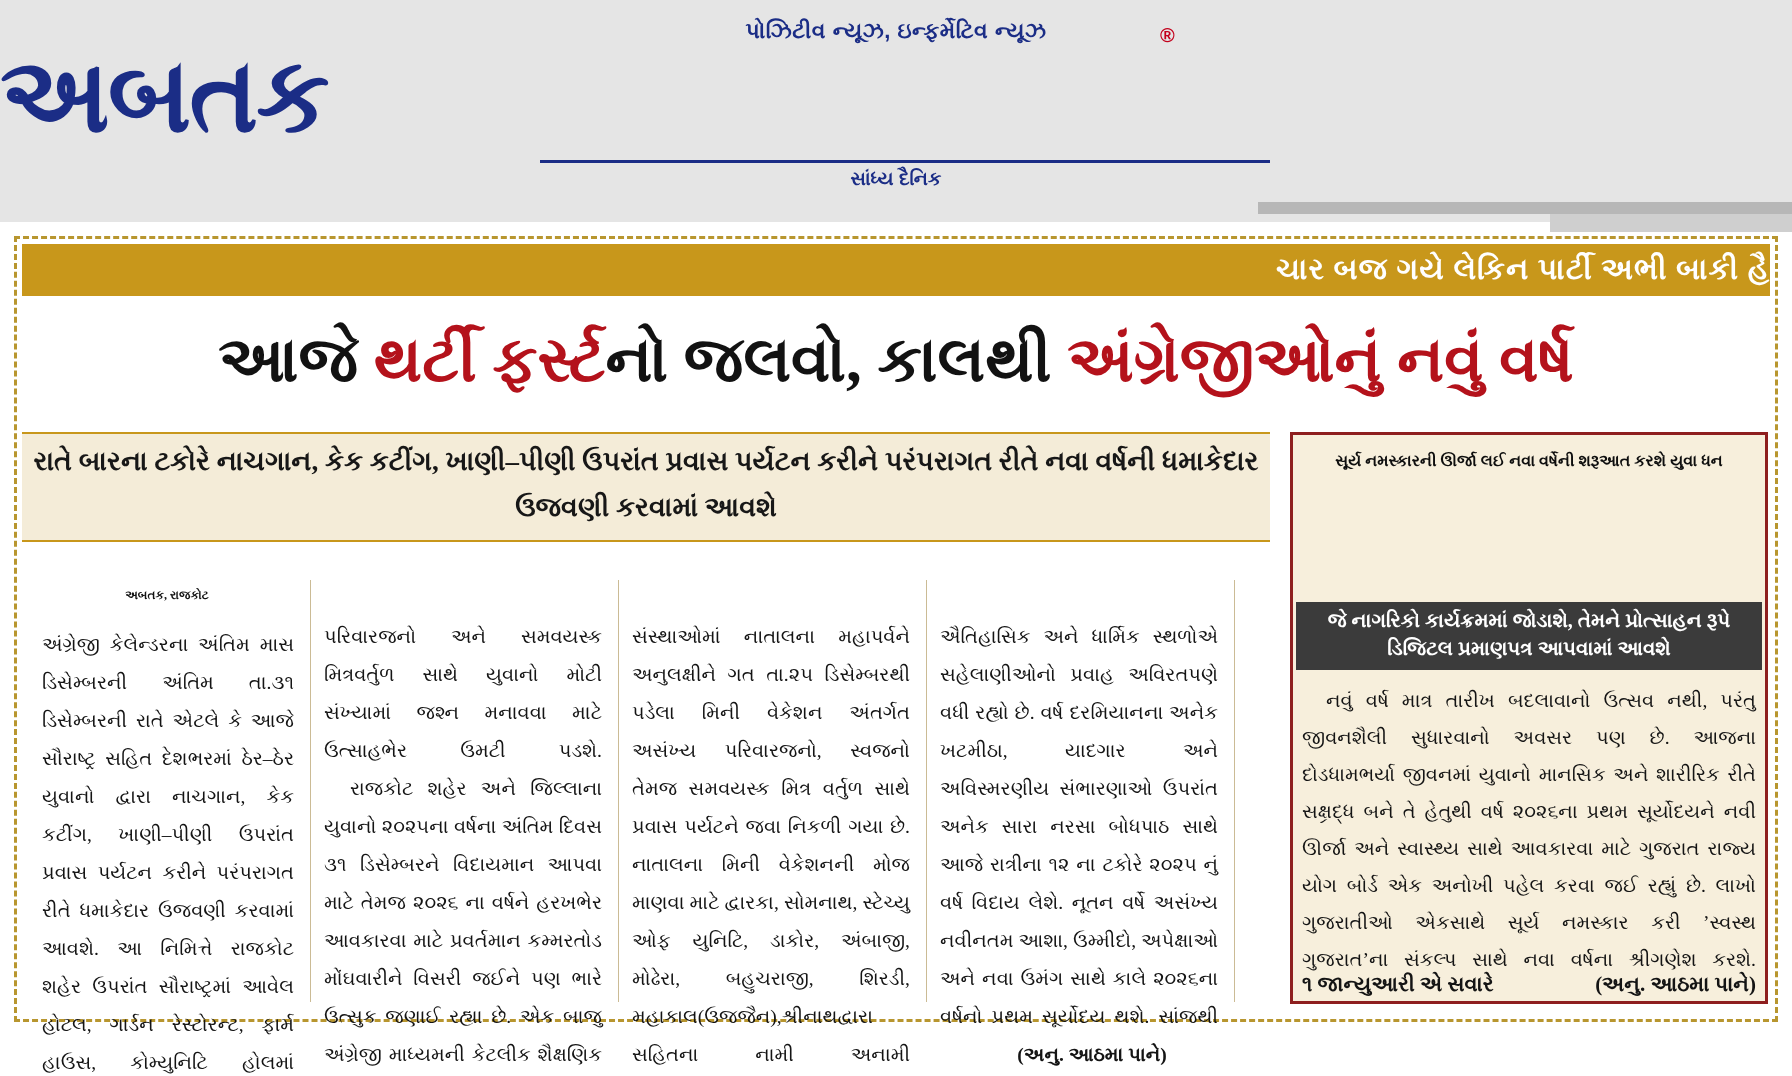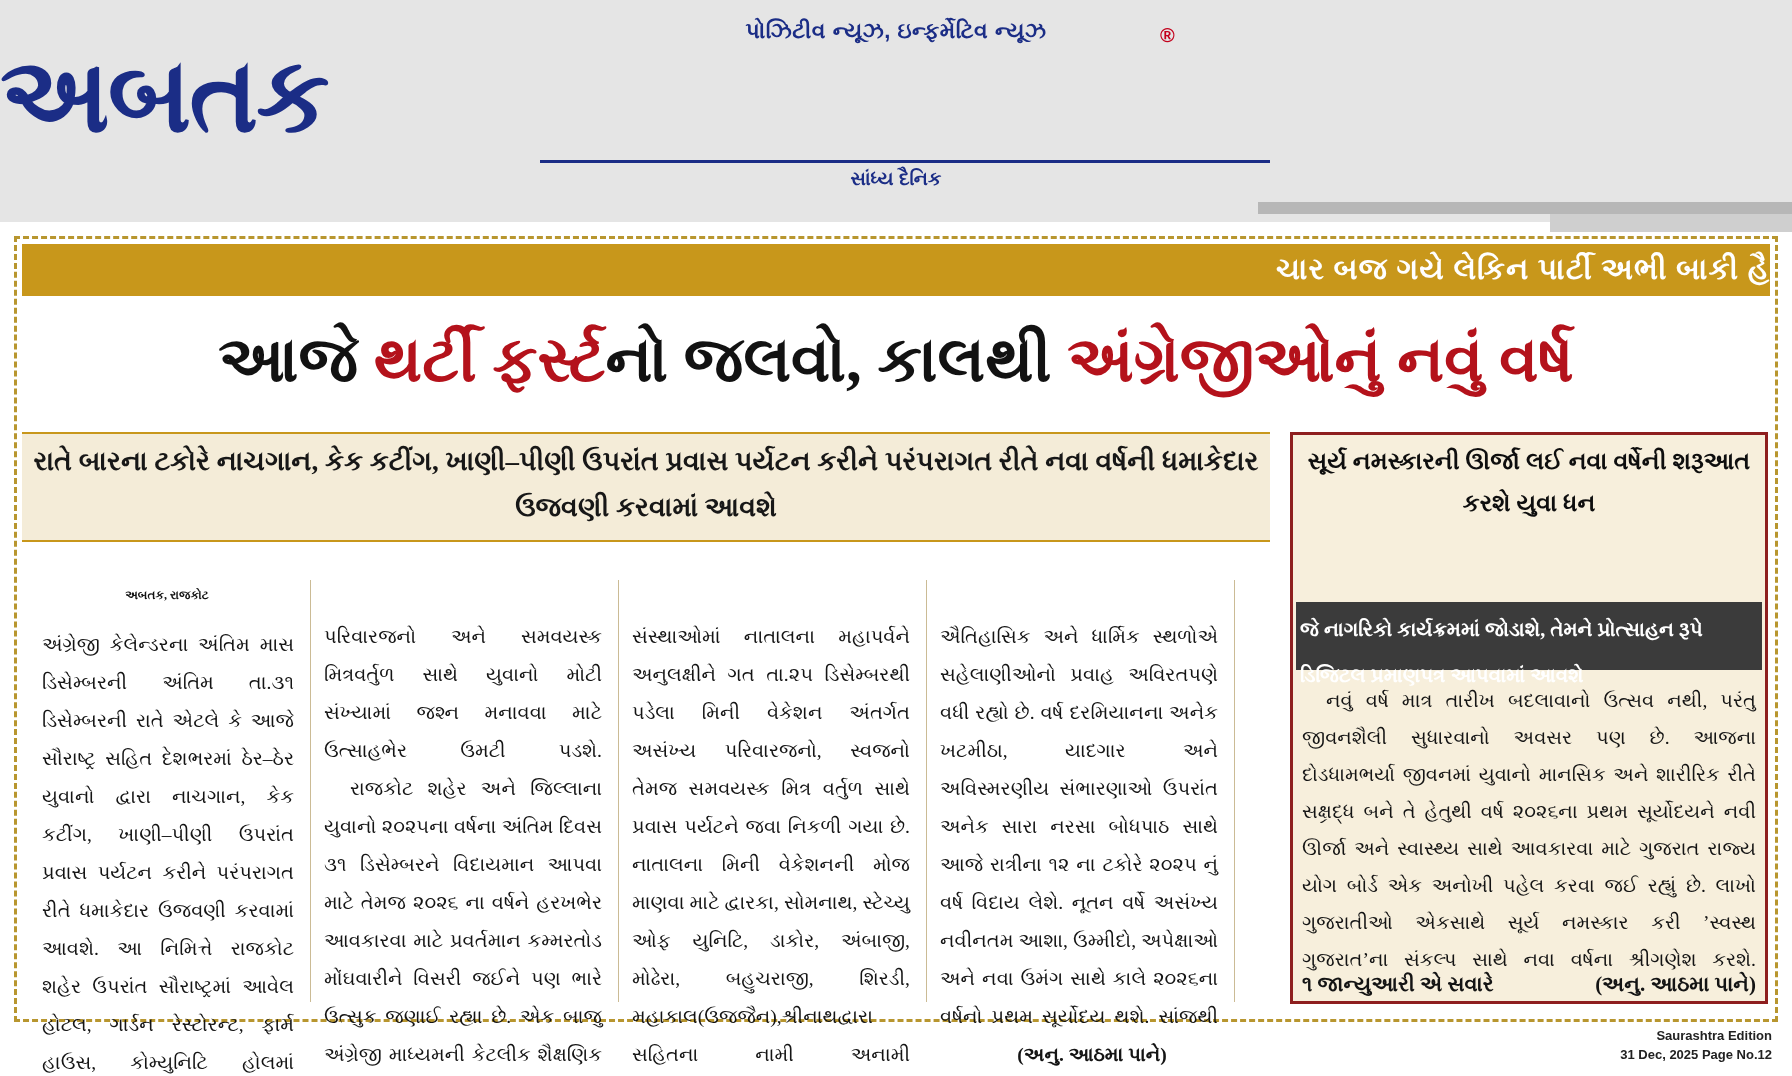--- a/index.html
+++ b/index.html
@@ -203,38 +203,39 @@
     width: 478px; height: 572px;
     border: 3px solid #8e1f1f;
     background: #f7efdc;
     box-sizing: border-box;
   }
   .sidebox-title {
     position: absolute;
     left: 1296px; top: 440px;
     width: 466px;
     text-align: center;
-    font-size: 24px;
+    font-size: 16px;
     line-height: 42px;
     font-weight: bold;
     color: #0e0e0e;
     font-family: "Liberation Serif", serif;
   }
   .sidebox-strip {
     position: absolute;
     left: 1296px; top: 602px;
     width: 466px; height: 68px;
     background: #3b3b3b;
   }
   .sidebox-strip-text {
     position: absolute;
     left: 1300px; top: 606px;
     width: 458px;
+    text-align: center;
     font-size: 20px;
-    line-height: 46px;
+    line-height: 28px;
     font-weight: bold;
     color: #ffffff;
     font-family: "Liberation Serif", serif;
   }
   .sidebox-body {
     position: absolute;
     left: 1302px; top: 682px;
     width: 454px;
     font-size: 19.5px;
     line-height: 37px;
@@ -322,18 +323,14 @@
   <div class="sidebox-strip"></div>
   <div class="sidebox-strip-text">જે નાગરિકો કાર્યક્રમમાં જોડાશે, તેમને પ્રોત્સાહન રૂપે ડિજિટલ પ્રમાણપત્ર આપવામાં આવશે</div>
   <div class="sidebox-body">
     <p>નવું વર્ષ માત્ર તારીખ બદલાવાનો ઉત્સવ નથી, પરંતુ જીવનશૈલી સુધારવાનો અવસર પણ છે. આજના દોડધામભર્યા જીવનમાં યુવાનો માનસિક અને શારીરિક રીતે સક્ષ્રદ્ધ બને તે હેતુથી વર્ષ ૨૦૨૬ના પ્રથમ સૂર્યોદયને નવી ઊર્જા અને સ્વાસ્થ્ય સાથે આવકારવા માટે ગુજરાત રાજ્ય યોગ બોર્ડ એક અનોખી પહેલ કરવા જઈ રહ્યું છે. લાખો ગુજરાતીઓ એકસાથે સૂર્ય નમસ્કાર કરી ’સ્વસ્થ ગુજરાત’ના સંકલ્પ સાથે નવા વર્ષના શ્રીગણેશ કરશે.</p>
   </div>
   <div class="sidebox-foot">
     <span>૧ જાન્યુઆરી એ સવારે</span>
     <span>(અનુ. આઠમા પાને)</span>
   </div>
 
-  <div class="footer">
-    <div>Saurashtra Edition</div>
-    <div>31 Dec, 2025 Page No.12</div>
-  </div>
 
 </div>
 
 </body></html>

